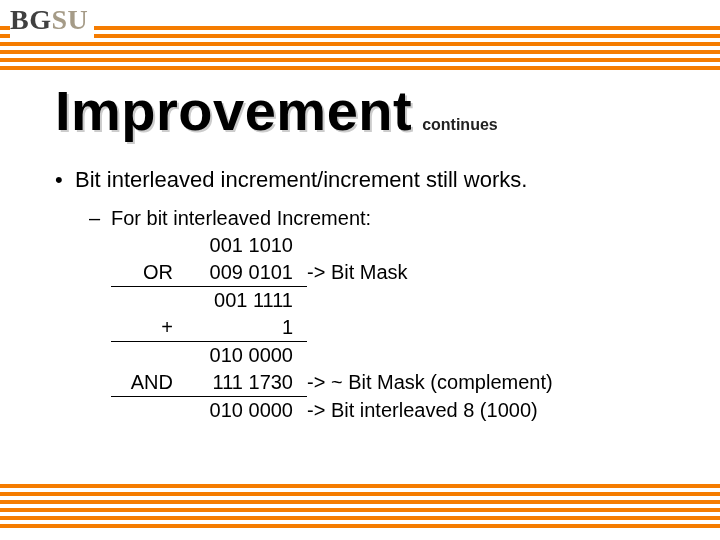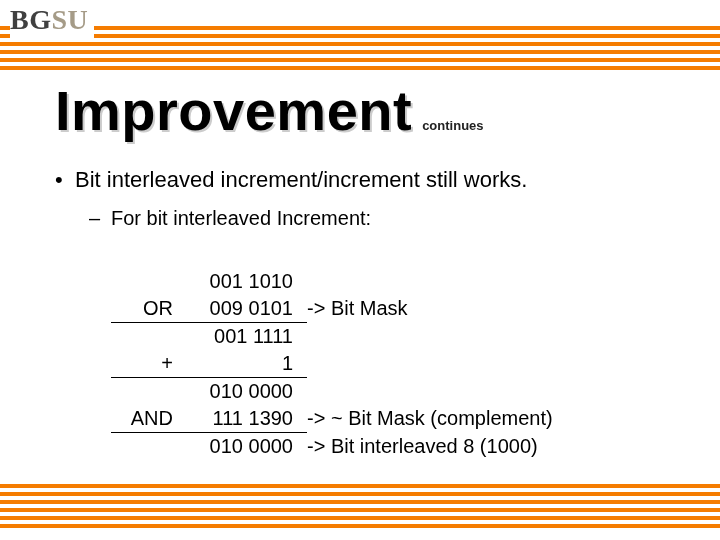--- a/index.html
+++ b/index.html
@@ -48,21 +48,21 @@
   .title {
     font-family: Arial, Helvetica, sans-serif;
     font-size: 56px;
     font-weight: bold;
     color: #000;
     text-shadow: 2px 2px 0 #ccc;
     letter-spacing: 0.5px;
   }
   .subtitle {
     font-family: Verdana, Arial, sans-serif;
-    font-size: 13px;
+    font-size: 16px;
     font-weight: bold;
     color: #222;
     margin-left: 10px;
   }
   .content {
     position: absolute;
     top: 165px;
     left: 55px;
     right: 40px;
     font-size: 22px;
@@ -82,21 +82,20 @@
     margin-left: 34px;
     font-size: 20px;
   }
   .bullet2 .dash {
     width: 22px;
     flex-shrink: 0;
   }
   .calc {
     margin-left: 56px;
     font-size: 20px;
-    margin-top: 36px;
   }
   .calc-row {
     display: flex;
     align-items: baseline;
   }
   .op-col {
     width: 62px;
     flex-shrink: 0;
     text-align: right;
   }
@@ -167,21 +166,21 @@
         <div class="bin-col">1</div>
         <div class="ann-col"></div>
       </div>
       <div class="calc-row">
         <div class="op-col"></div>
         <div class="bin-col">010 0000</div>
         <div class="ann-col"></div>
       </div>
       <div class="calc-row uline">
         <div class="op-col">AND</div>
-        <div class="bin-col">111 1390</div>
+        <div class="bin-col">111 1730</div>
         <div class="ann-col">-&gt; ~ Bit Mask (complement)</div>
       </div>
       <div class="calc-row">
         <div class="op-col"></div>
         <div class="bin-col">010 0000</div>
         <div class="ann-col">-&gt; Bit interleaved 8 (1000)</div>
       </div>
     </div>
 </div>
 

